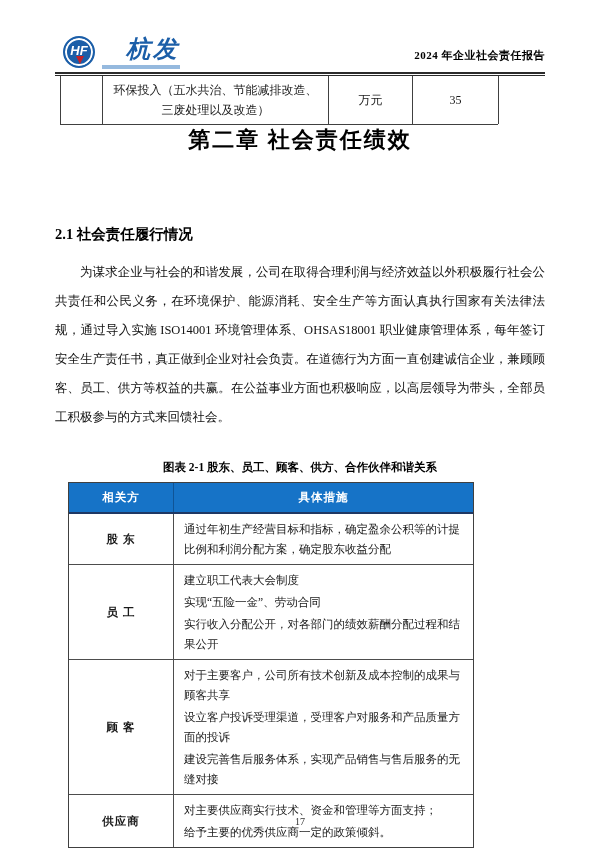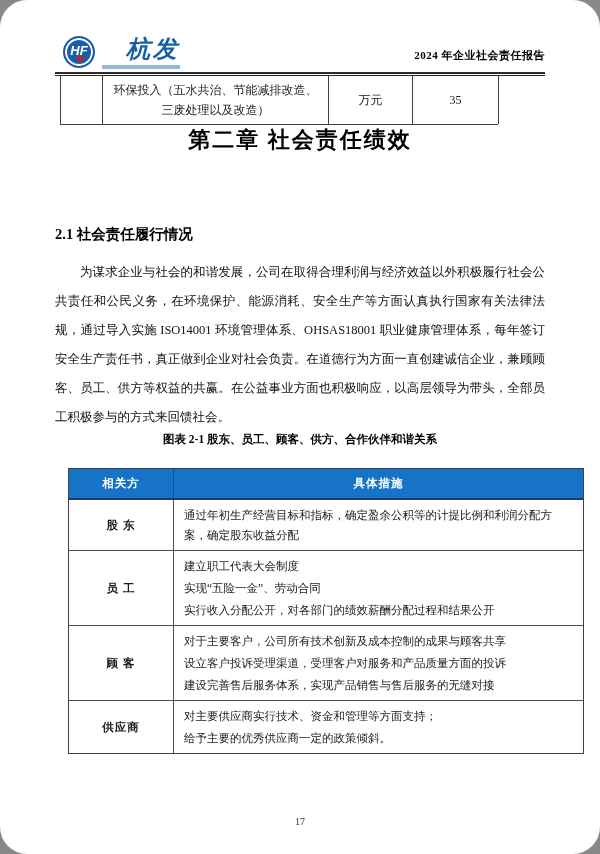--- a/index.html
+++ b/index.html
@@ -6,21 +6,20 @@
   html, body { background: #888; }
   .page {
     position: relative;
     width: 600px;
     height: 854px;
     margin: 0 auto;
     background: #ffffff;
     font-family: "Liberation Serif", "DejaVu Serif", serif;
     color: #1a1a1a;
     overflow: hidden;
-    border-radius: 27px;
   }
 
   
   .header {
     display: flex;
     justify-content: space-between;
     align-items: flex-end;
     padding: 36px 55px 0 63px;
   }
   .logo { display: flex; align-items: flex-start; gap: 7px; }
@@ -117,30 +116,31 @@
     margin: 14px 55px 0 55px;
     font-size: 12.5px;
     line-height: 29px;
     text-align: justify;
     text-indent: 2em;
     color: #111;
   }
 
   
   .figure-caption {
+    margin-top: 28px;
     text-align: center;
     font-size: 11.5px;
     font-weight: bold;
     color: #000;
   }
 
   
   .stk-table {
-    margin: 21px 0 0 68px;
-    width: 516px;
+    margin: 7px 0 0 68px;
+    width: 406px;
     border: 1px solid #404040;
     font-size: 11.5px;
   }
   .stk-head {
     display: grid;
     grid-template-columns: 105px 1fr;
     background: #1673c7;
     color: #ffffff;
     font-weight: bold;
     border-bottom: 2px solid #1f3864;

